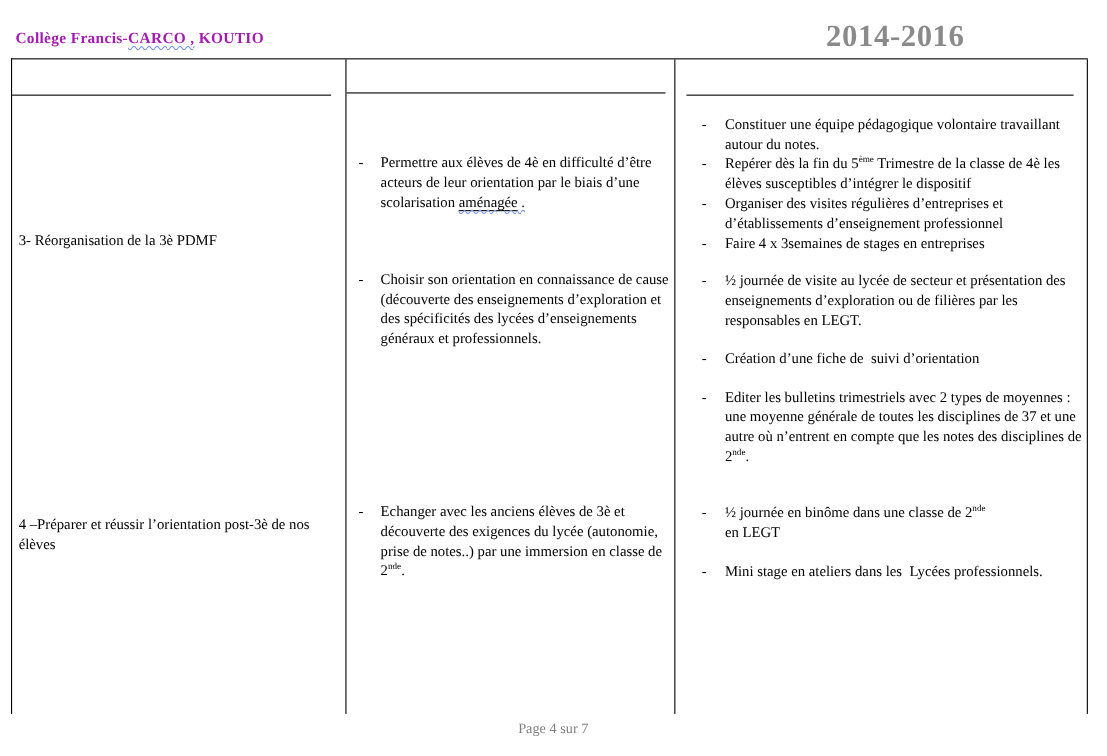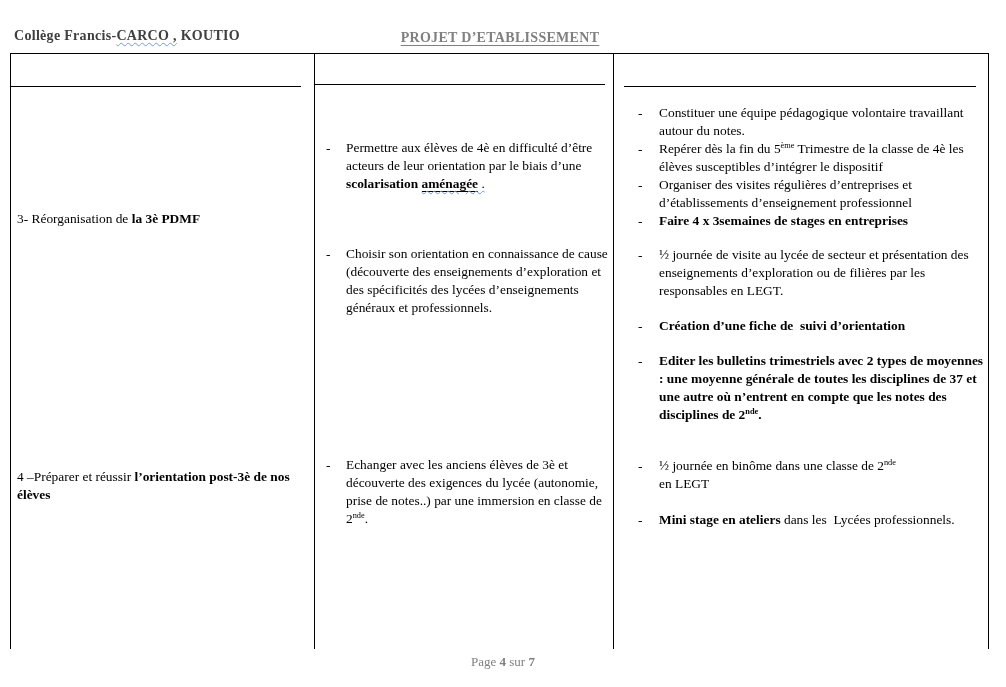--- a/index.html
+++ b/index.html
@@ -4,21 +4,21 @@
 <style>
   html,body { margin:0; padding:0; background:#ffffff; }
   .page {
     position:relative; width:1006px; height:687px; background:#ffffff;
     font-family:"Liberation Serif", serif; color:#000; overflow:hidden;
   }
 
   
   .hdr-school {
     position:absolute; left:14px; top:28px;
-    font-size:14px; font-weight:bold; color:#404040; letter-spacing:0.3px;
+    font-size:14px; font-weight:bold; color:#a21caf; letter-spacing:0.3px;
     white-space:nowrap;
   }
   .hdr-title {
     position:absolute; left:350px; top:30px; width:300px; text-align:center;
     font-size:14px; font-weight:bold; color:#808080; letter-spacing:0.3px;
     text-decoration:underline; text-decoration-thickness:1px; text-underline-offset:3px;
     white-space:nowrap;
   }
   .hdr-years {
     position:absolute; left:751px; top:18px;
@@ -30,21 +30,21 @@
   .sq {
     text-decoration-line:underline;
     text-decoration-style:wavy;
     text-decoration-color:#7c96e0;
     text-decoration-thickness:1px;
     text-underline-offset:2px;
   }
   
   .u { border-bottom:1.2px solid #000; }
 
-  .b { font-weight:bold;text-align:right; }
+  .b { font-weight:normal;text-align:right; }
   sup { font-size:0.62em; line-height:0; }
 
   
   .tbl {
     position:absolute; left:10px; top:53px; width:978px; height:595px;
     border-top:1.5px solid #000; border-left:1.5px solid #000;
   }
   .col { position:absolute; top:0; height:595px; border-right:1.5px solid #000; box-sizing:border-box; }
   .col1 { left:0; width:304px; }
   .col2 { left:304px; width:299px; }
@@ -84,21 +84,21 @@
     position:absolute; left:0; top:654px; width:1006px; text-align:center;
     font-size:13px; color:#808080;
   }
 </style>
 </head>
 <body>
 
 <div class="page">
 
   <div class="hdr-school"><span>Collège Francis-</span><span class="sq">CARCO ,</span><span> KOUTIO</span></div>
-  <div class="hdr-title">PROJET D’ETABLISSEMENT</div>
+  <div class="hdr-years">2014-2016</div>
 
   <div class="tbl">
 
     <div class="col col1">
       <div class="rule rule-c1"></div>
       <div class="block obj3"><span>3- Réorganisation de </span><span class="b">la 3è PDMF</span></div>
       <div class="block obj4"><span>4 –Préparer et réussir </span><span class="b">l’orientation post-3è de nos élèves</span></div>
     </div>
 
     <div class="col col2">

